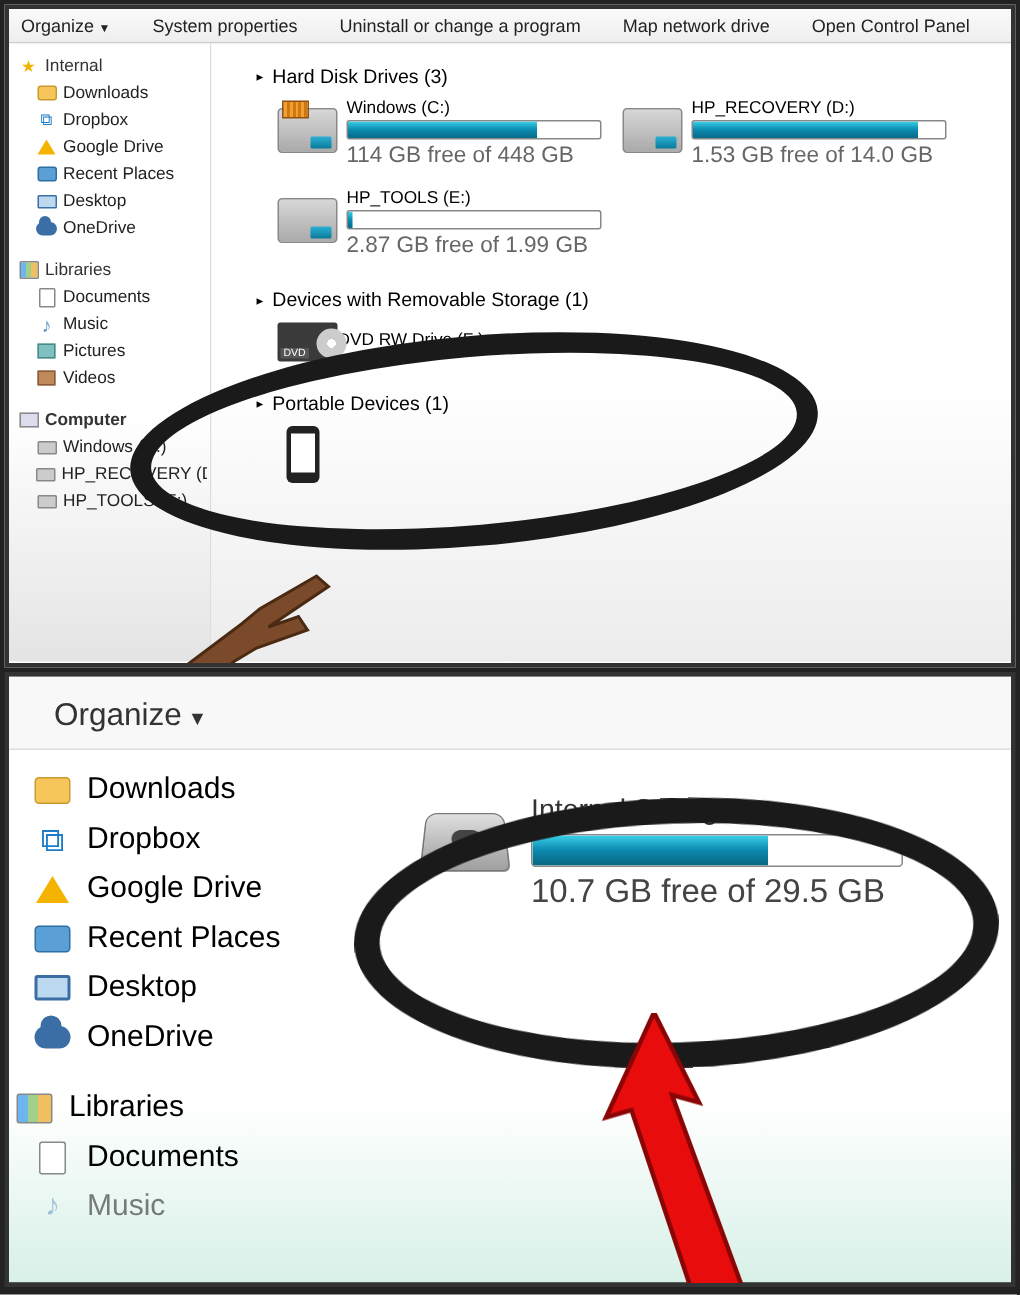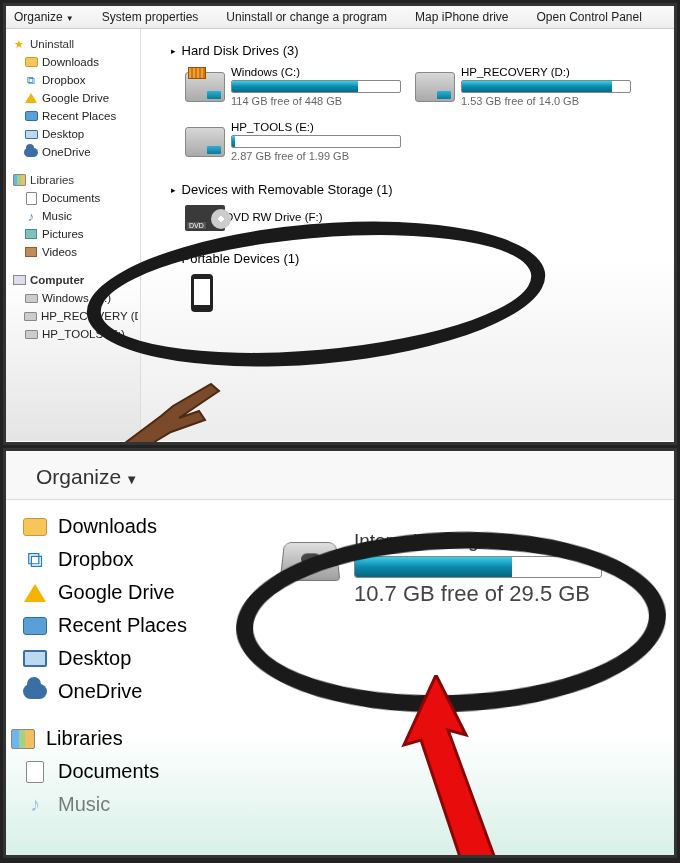--- a/index.html
+++ b/index.html
@@ -42,21 +42,21 @@
 .drives-row { display: flex; flex-wrap: wrap; margin-left: 34px; }
 .drive { display: flex; width: 230px; margin-bottom: 14px; }
 .drive-ico { width: 40px; height: 30px; margin-right: 6px; margin-top: 6px; }
 .hdd { background: linear-gradient(#d7d7d7,#aaa); border:1px solid #888; border-radius:3px; position:relative; }
 .hdd::after { content:""; position:absolute; right:3px; bottom:2px; width:14px; height:8px; background: linear-gradient(#2cb0d4,#0a7a9a); border-radius:1px; }
 .hdd.c::before { content:""; position:absolute; left:2px; top:-6px; width:16px; height:10px; background: repeating-linear-gradient(90deg, #f0a030 0 2px, #d07810 2px 4px); border:1px solid #905010; }
 .drive-meta { flex:1; font-size: 11.5px; }
 .drive-name { margin-bottom: 2px; }
 .bar { width: 170px; height: 13px; border:1px solid #888; border-radius:2px; background:#fff; position:relative; overflow:hidden; margin-bottom:2px; }
 .bar-fill { height:100%; background: linear-gradient(to bottom, #39d0e8 0%, #0b8ab0 50%, #076a88 100%); }
-.drive-free { color:#666; font-size:11px; }
+.drive-free { color:#666; font-size:15px; }
 .dvd-ico { width:40px; height:26px; background:#3a3a3a; border-radius:2px; position:relative; }
 .dvd-ico::before { content:""; position:absolute; right:-6px; top:4px; width:20px; height:20px; border-radius:50%; background: radial-gradient(circle,#fff 0 20%, #ccc 20% 100%); }
 .dvd-label { position:absolute; bottom:2px; left:2px; font-size:7px; color:#fff; background:#555; padding:0 2px; }
 .iphone { width: 22px; height: 38px; background:#222; border-radius:4px; position:relative; margin:0 14px 0 6px; }
 .iphone::after { content:""; position:absolute; left:3px; top:5px; right:3px; bottom:7px; background:#fff; }
 
 
 .oval1 { position:absolute; left:80px; top:218px; width:460px; height:140px; border:14px solid #1a1a1a; border-radius:50%/50%; transform: rotate(-5deg); pointer-events:none; }
 .hand { position:absolute; left:95px; top:370px; pointer-events:none; }
 
@@ -90,29 +90,29 @@
 .cutoff { overflow:hidden; }
 </style>
 </head>
 <body>
 
 <div class="panel panel-top">
   <div class="toolbar">
     <span class="toolbar-item"><span>Organize</span><span class="arrow">▼</span></span>
     <span class="toolbar-item">System properties</span>
     <span class="toolbar-item">Uninstall or change a program</span>
-    <span class="toolbar-item">Map iPhone drive</span>
+    <span class="toolbar-item">Map network drive</span>
     <span class="toolbar-item">Open Control Panel</span>
   </div>
   <div class="body-top">
     <div class="sidebar">
       <div class="side-group">
         <div class="side-head">
             <span class="side-ico star">★</span>
-            <span>Uninstall</span>
+            <span>Internal</span>
           </div>
         <div class="side-item">
             <span class="side-ico">
               <span class="folder-y"></span>
             </span>
             <span>Downloads</span>
           </div>
         <div class="side-item">
             <span class="side-ico dropbox">⧉</span>
             <span>Dropbox</span>

